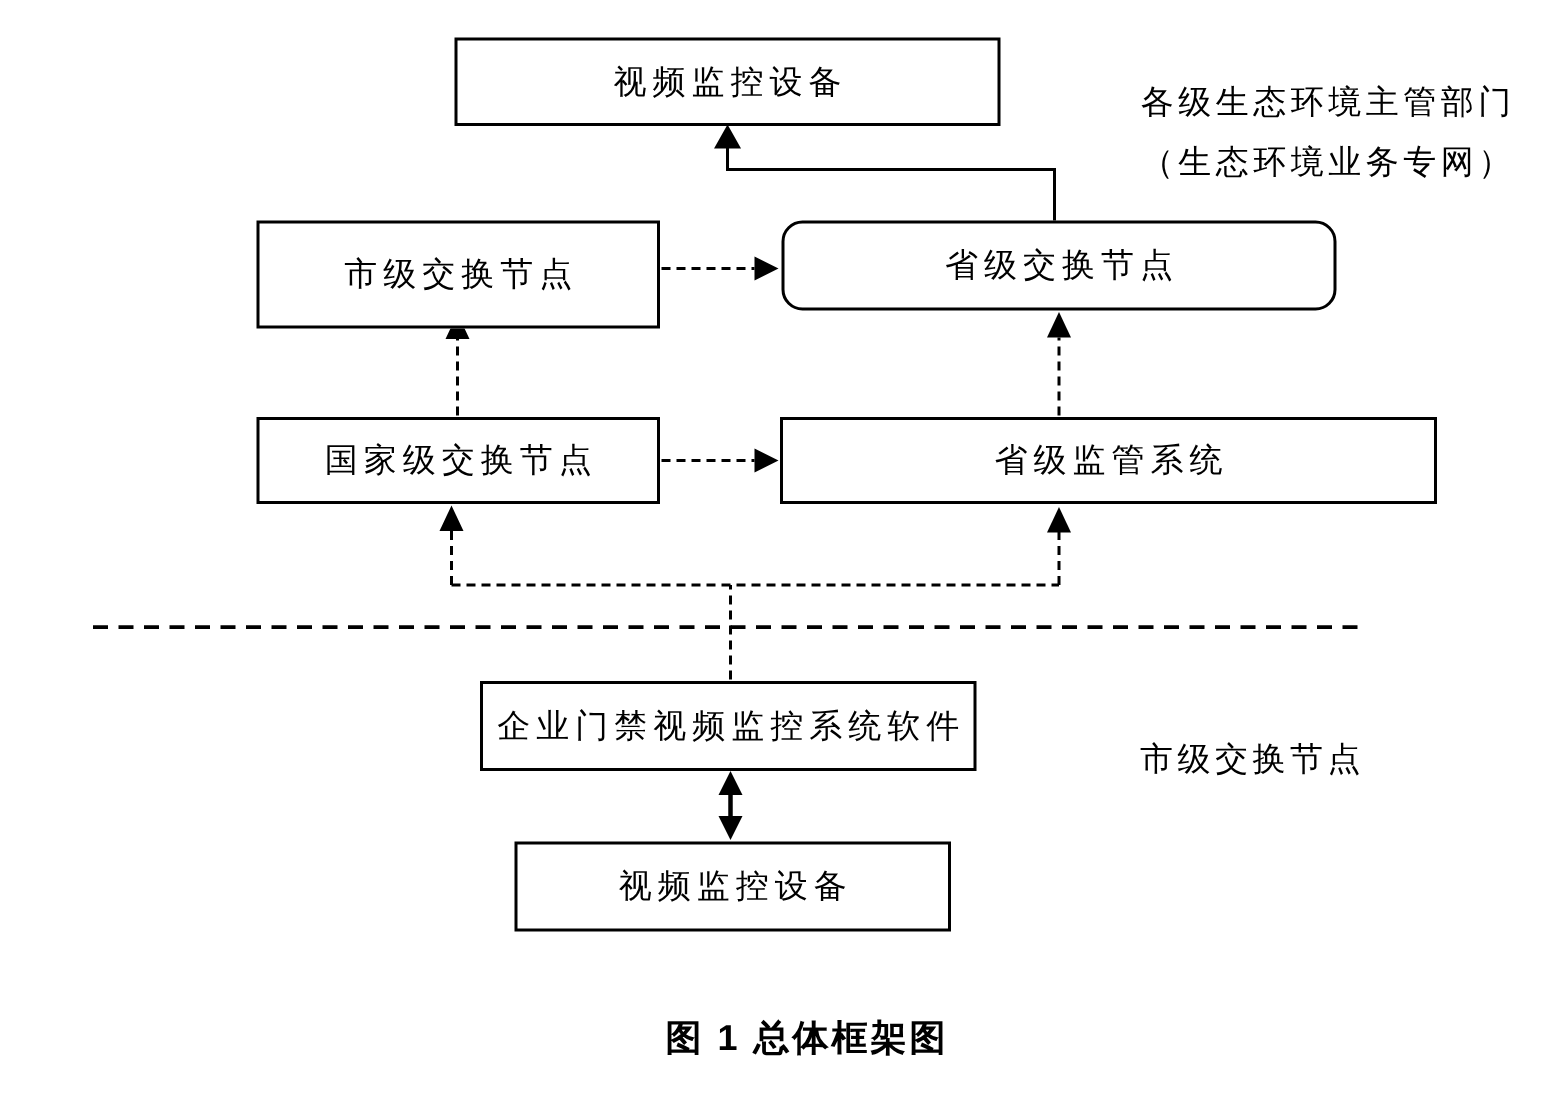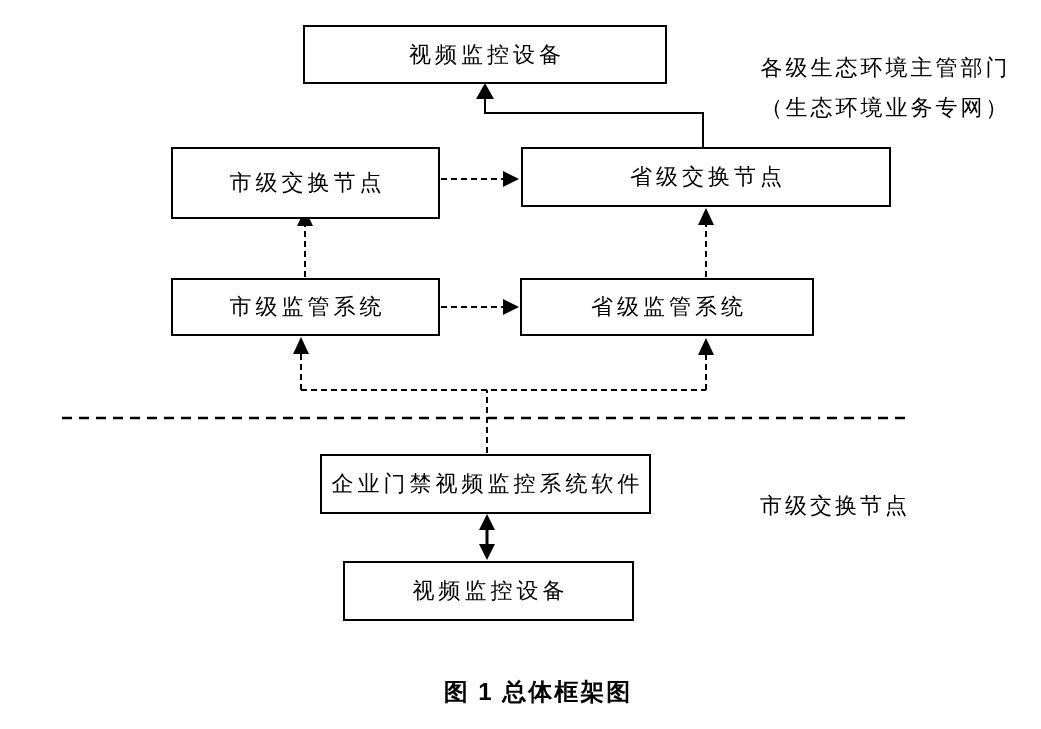--- a/index.html
+++ b/index.html
@@ -32,23 +32,23 @@
     align-items: center;
     justify-content: center;
     font-size: 22px;
     letter-spacing: 4px;
     text-indent: 4px;
     white-space: nowrap;
     color: #000000;
   }
   .node-national   { left: 303px; top: 25px;  width: 364px; height: 59px; }
   .node-city-exch  { left: 171px; top: 147px; width: 269px; height: 72px; }
-  .node-prov-exch  { left: 521px; top: 147px; width: 370px; height: 60px; }
+  .node-prov-exch  { left: 521px; top: 147px; width: 370px; height: 60px; border-radius: 14px; }
   .node-city-sup   { left: 171px; top: 278px; width: 269px; height: 58px; }
-  .node-prov-sup   { left: 520px; top: 278px; width: 294px; height: 58px; }
+  .node-prov-sup   { left: 520px; top: 278px; width: 438px; height: 58px; }
   .node-ent-soft   { left: 320px; top: 454px; width: 331px; height: 60px; }
   .node-video-dev  { left: 343px; top: 561px; width: 291px; height: 60px; }
   .zone-label {
     position: absolute;
     font-size: 22px;
     letter-spacing: 3px;
     white-space: nowrap;
     color: #000000;
   }
   .zone-gov {
@@ -127,21 +127,21 @@
       <polygon points="487,560 479,544 495,544" stroke="none"></polygon>
     </g>
   </svg>
 
   <div class="node node-national">视频监控设备</div>
 
   <div class="node node-city-exch">市级交换节点</div>
 
   <div class="node node-prov-exch">省级交换节点</div>
 
-  <div class="node node-city-sup">市级监管系统</div>
+  <div class="node node-city-sup">国家级交换节点</div>
 
   <div class="node node-prov-sup">省级监管系统</div>
 
   <div class="node node-ent-soft">企业门禁视频监控系统软件</div>
 
   <div class="node node-video-dev">视频监控设备</div>
 
   <div class="zone-label zone-gov">
     <div class="line">各级生态环境主管部门</div>
     <div class="line">（生态环境业务专网）</div>

